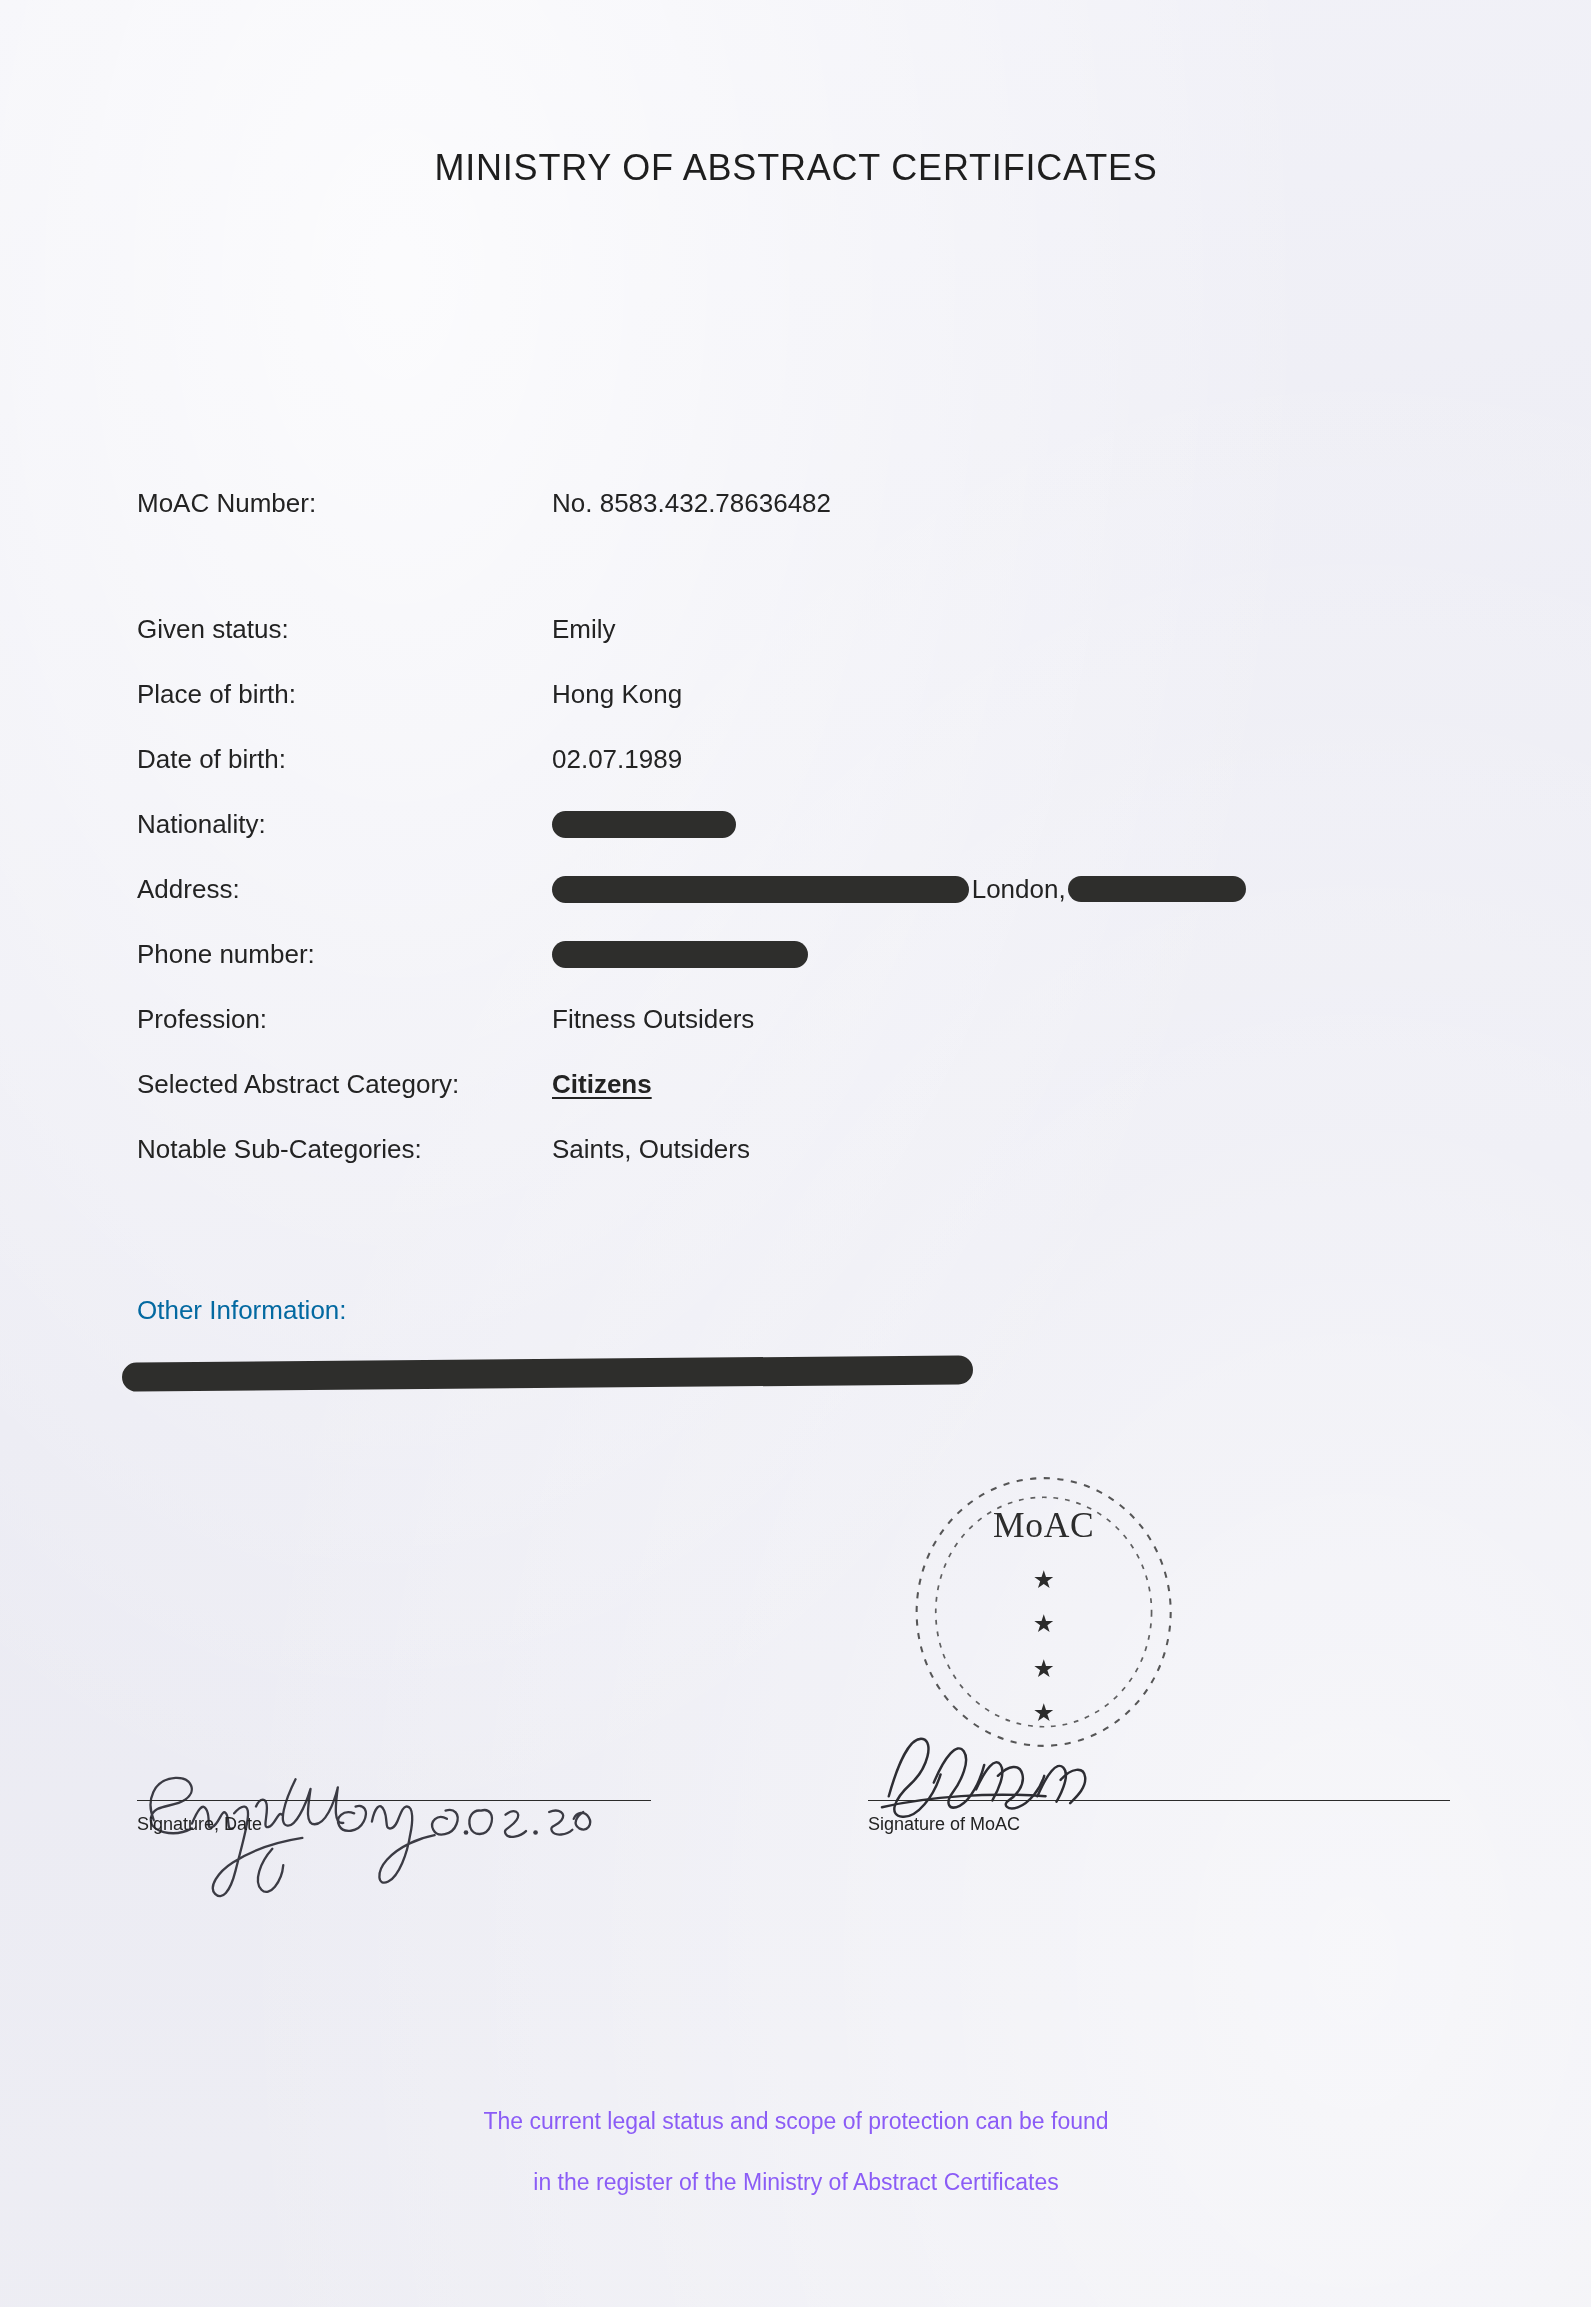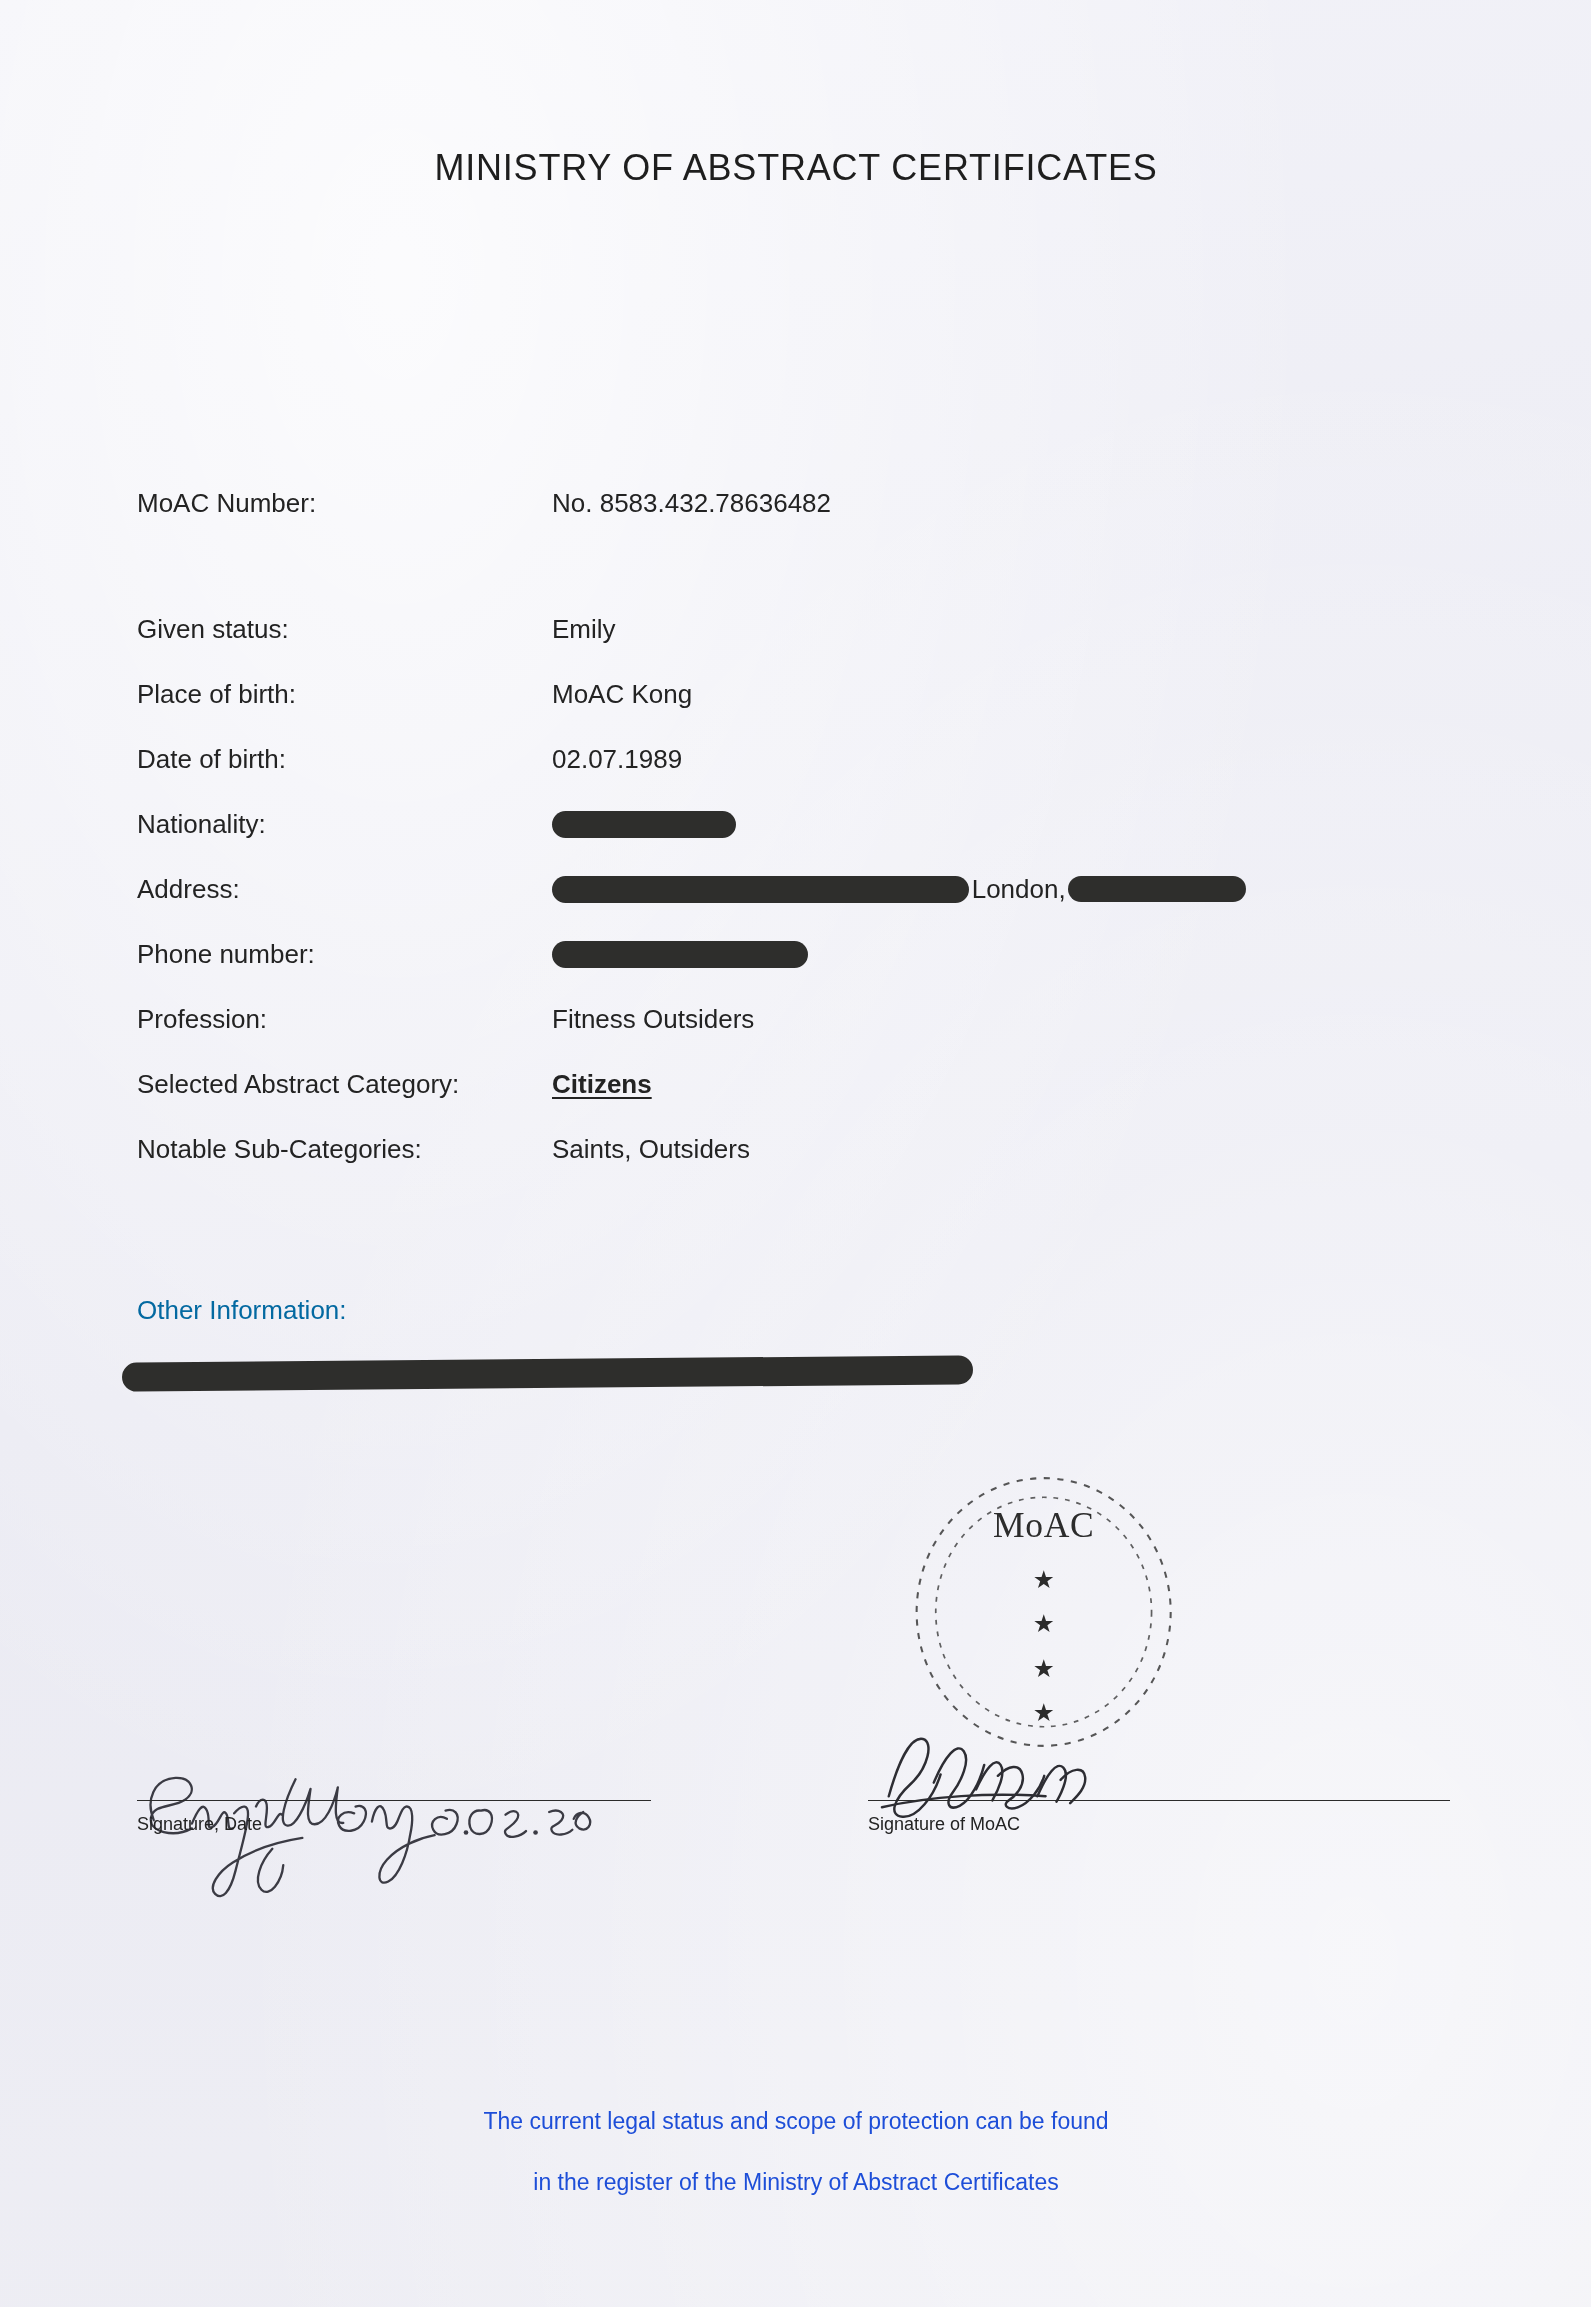--- a/index.html
+++ b/index.html
@@ -150,21 +150,21 @@
     height: 150px;
   }
   .handwriting-left svg, .handwriting-right svg { display: block; overflow: visible; }
 
   .footer {
     position: absolute;
     left: 0;
     width: 100%;
     text-align: center;
     font-size: 23px;
-    color: #1d4ed8;
+    color: #8b5cf6;
   }
   .footer-line1 { top: 2108px; }
   .footer-line2 { top: 2169px; }
 </style>
 </head>
 <body>
 
 <div class="page">
   <div class="content">
 
@@ -178,21 +178,21 @@
       </div>
 
       <div class="field-row">
         <span class="field-label">Given status:</span>
         <span class="field-value">Emily</span>
       </div>
 
 
       <div class="field-row">
         <span class="field-label">Place of birth:</span>
-        <span class="field-value">MoAC Kong</span>
+        <span class="field-value">Hong Kong</span>
       </div>
 
       <div class="field-row">
         <span class="field-label">Date of birth:</span>
         <span class="field-value">02.07.1989</span>
       </div>
 
       <div class="field-row">
         <span class="field-label">Nationality:</span>
         <span class="field-value">

